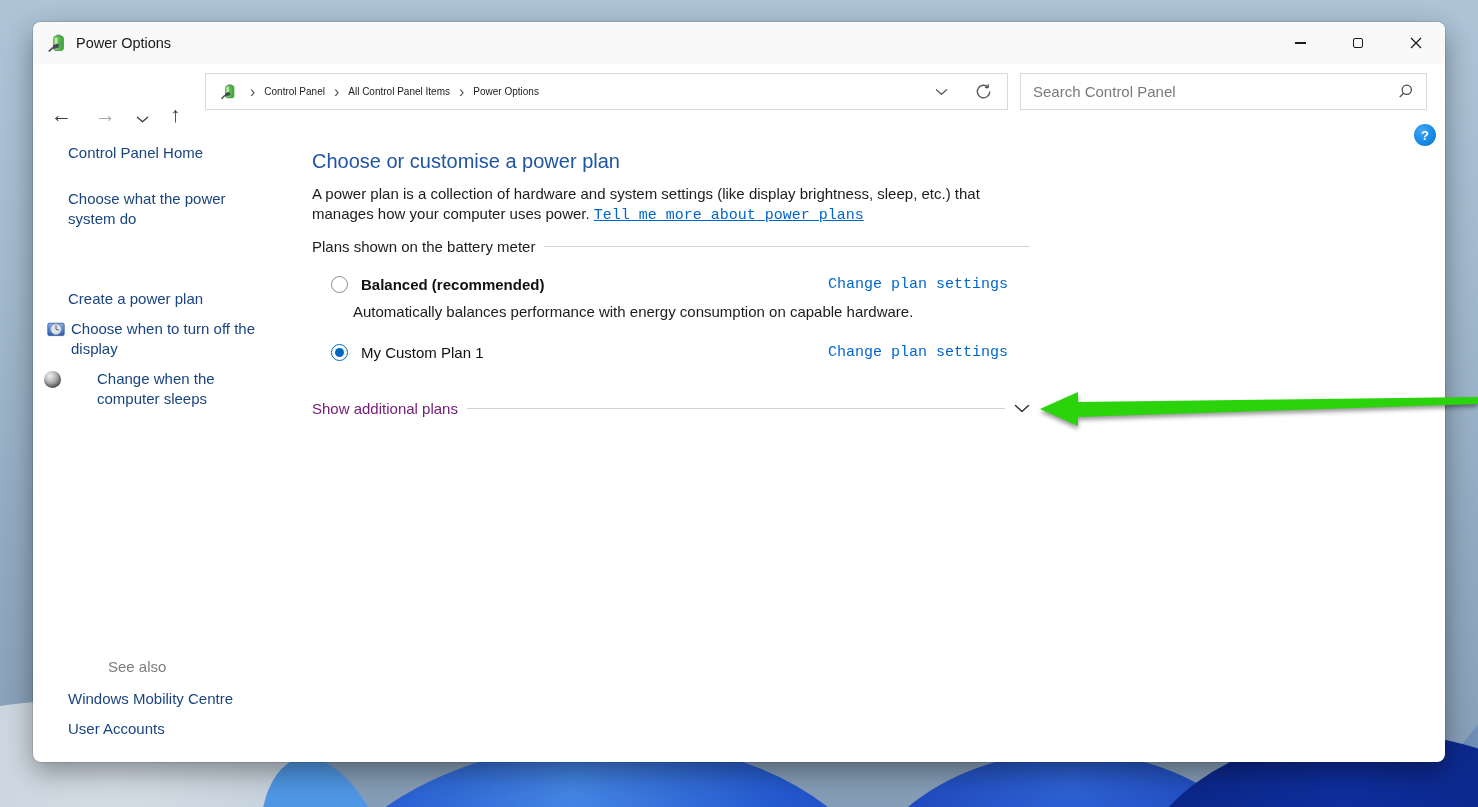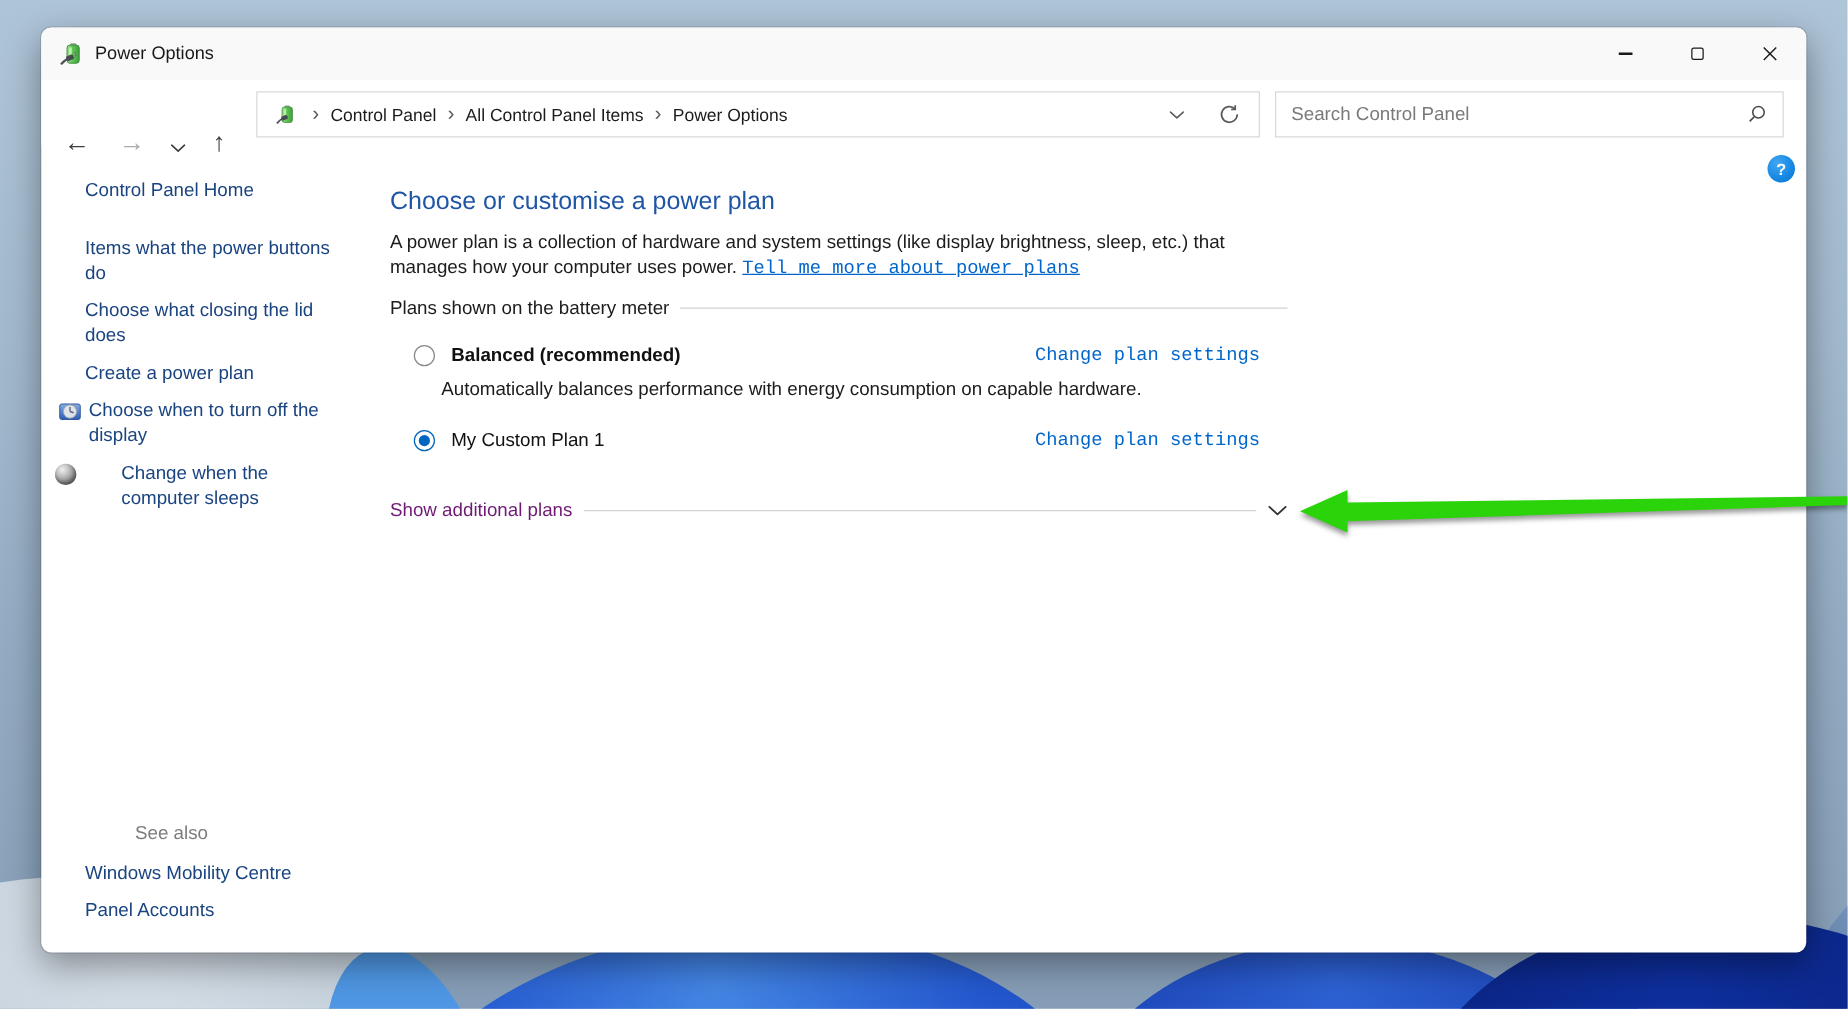--- a/index.html
+++ b/index.html
@@ -43,21 +43,21 @@
   
   .navbar { position:absolute; left:0; top:42px; right:0; height:54px; background:#fff; }
   .nav-arrow { position:absolute; top:50px; font-size:21px; color:#3d3d3d; line-height:1;
     transform:translateY(-50%); }
   .nav-arrow.disabled { color:#ababab; }
   .chev { display:inline-block; }
   .addressbar { position:absolute; left:172px; top:9px; width:803px; height:37px;
     border:1px solid #d9d9d9; background:#fff; display:flex; align-items:center; padding:0 10px; }
   .crumb-icon { width:17px; height:17px; margin:0 4px 0 4px; flex:0 0 auto; }
   .crumb-sep { font-size:16px; color:#555; margin:0 9px; }
-  .crumb-item { font-size:14px; color:#1b1b1b; white-space:nowrap; }
+  .crumb-item { font-size:10px; color:#1b1b1b; white-space:nowrap; }
   .addr-right { margin-left:auto; display:flex; align-items:center; gap:26px; padding-right:4px; }
   .searchbox { position:absolute; left:987px; top:9px; width:407px; height:37px;
     border:1px solid #d9d9d9; background:#fff; display:flex; align-items:center; padding:0 12px; }
   .searchbox input { border:none; outline:none; flex:1; font-size:15px; color:#ec4899;
     font-family:"Liberation Sans", sans-serif; background:transparent; }
   .searchbox input::placeholder { color:#7a7a7a; }
 
   
   .help-badge { position:absolute; left:1381px; top:102px; width:22px; height:22px; border-radius:50%;
     background:radial-gradient(circle at 35% 30%, #45a6f0 0%, #168ae6 55%, #0c74cc 100%);
@@ -200,22 +200,21 @@
       <svg width="17" height="17" viewBox="0 0 20 20">
         <circle cx="11.5" cy="8" r="5.4" fill="none" stroke="#4a4a4a" stroke-width="1.5"></circle>
         <line x1="7.4" y1="12.3" x2="3.2" y2="16.6" stroke="#4a4a4a" stroke-width="1.5"></line>
       </svg>
     </div>
   </div>
 
   <div class="help-badge">?</div>
 
   <div class="side-link home">Control Panel Home</div>
-  <div class="side-link" style="top:167px;">Items what the power buttons do</div>
-  <div class="side-link" style="top:217px;">Choose what closing the lid does</div>
+  <div class="side-link" style="top:167px;">Choose what the power system do</div>
   <div class="side-link" style="top:267px;">Create a power plan</div>
 
   <div class="side-iconrow" style="top:297px;justify-content:center;">
     <svg class="mini-icon" viewBox="0 0 18 18">
       <defs>
         <linearGradient id="mon" x1="0" y1="0" x2="0" y2="1">
           <stop offset="0" stop-color="#86aee4"></stop>
             <stop offset="1" stop-color="#2d5cb2"></stop>
         </linearGradient>
       </defs>
@@ -227,21 +226,21 @@
     <span class="side-text">Choose when to turn off the display</span>
   </div>
 
   <div class="side-iconrow" style="top:347px;gap:36px;">
     <span class="orb"></span>
     <span class="side-text">Change when the computer sleeps</span>
   </div>
 
   <div class="see-also">See also</div>
   <div class="side-link wmc">Windows Mobility Centre</div>
-  <div class="side-link ua">Panel Accounts</div>
+  <div class="side-link ua">User Accounts</div>
 
   <div class="main-heading">Choose or customise a power plan</div>
 
   <div class="intro">
     <span>A power plan is a collection of hardware and system settings (like display brightness, sleep, etc.) that manages how your computer uses power. </span><span class="link u">Tell me more about power plans</span>
   </div>
 
   <div class="section-row">
     <span class="section-label">Plans shown on the battery meter</span>
     <span class="hline"></span>

